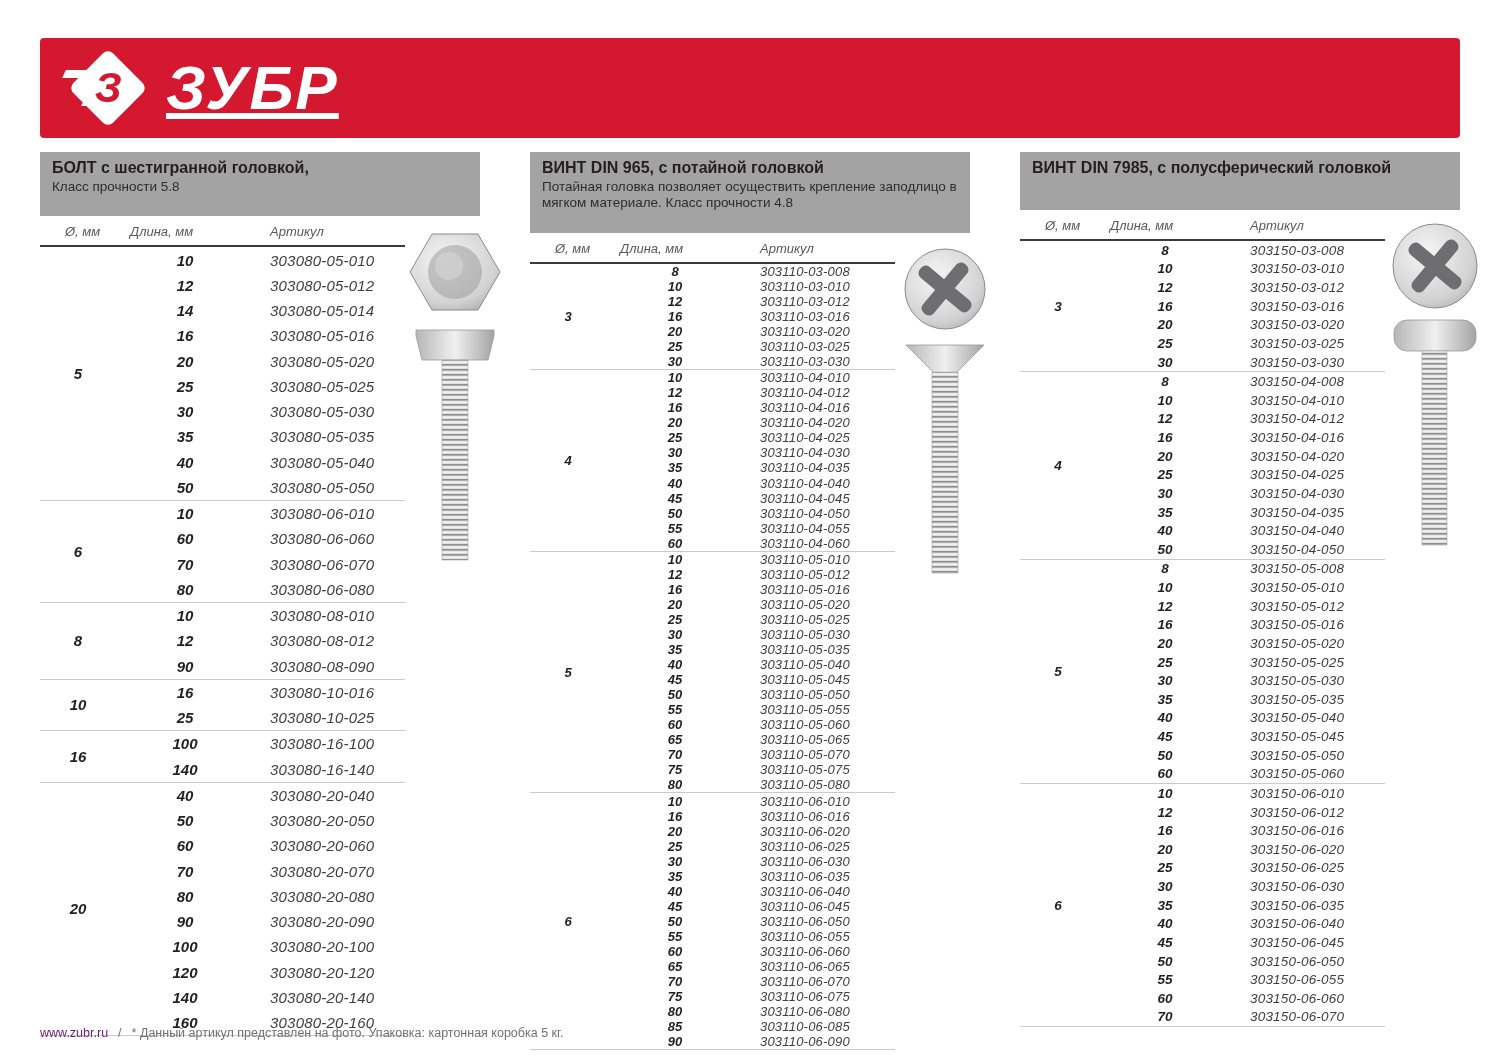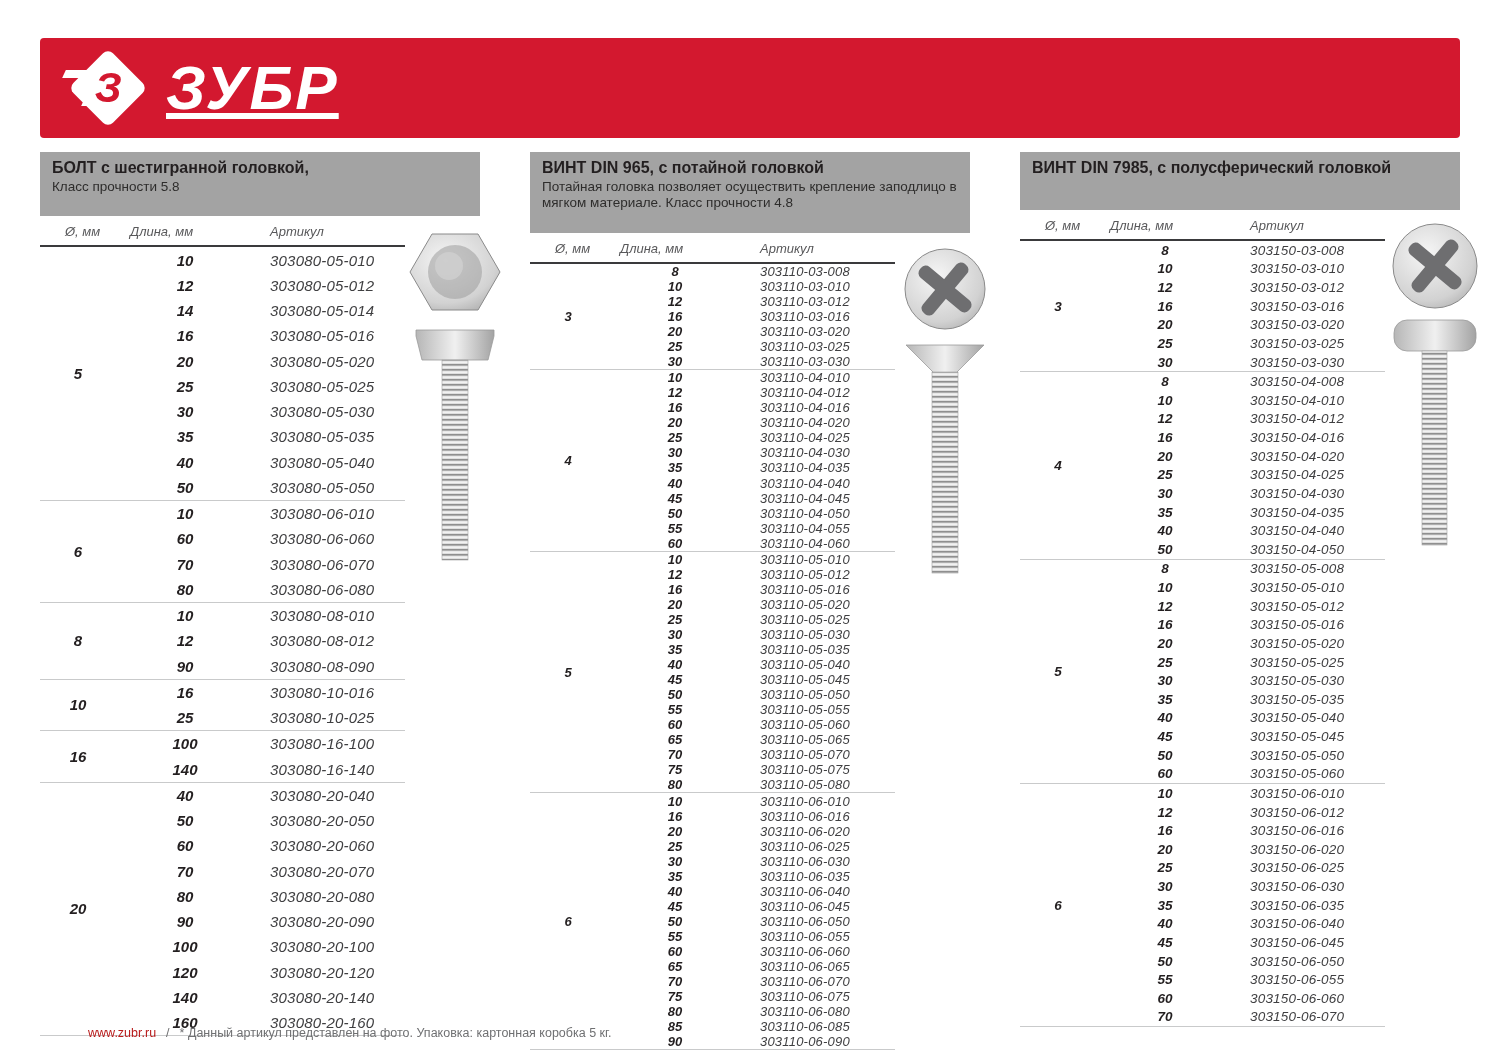--- a/index.html
+++ b/index.html
@@ -54,21 +54,21 @@
   .row { height:var(--rh); display:flex; align-items:center; }
   .len { width:110px; text-align:center; font-weight:bold; font-size:var(--fs); }
   .art { padding-left:30px; font-size:var(--fs); color:#3f3f41; letter-spacing:.2px; }
 
   .photo { width:100px; }
   .photo svg { display:block; }
 
   
   .footer { position:absolute; left:40px; top:1026px; font-size:12.5px; color:#6f7072;
             display:flex; gap:10px; align-items:baseline; }
-  .footer a { color:#b91c1c; text-decoration:none; cursor:pointer;margin-left:48px; }
+  .footer a { color:#701a75; text-decoration:none; cursor:pointer; }
 </style>
 </head>
 <body>
 
 <header class="banner">
   <div class="logo">
     <div class="stripes">
         <i></i>
         <i></i>
         <i></i>

